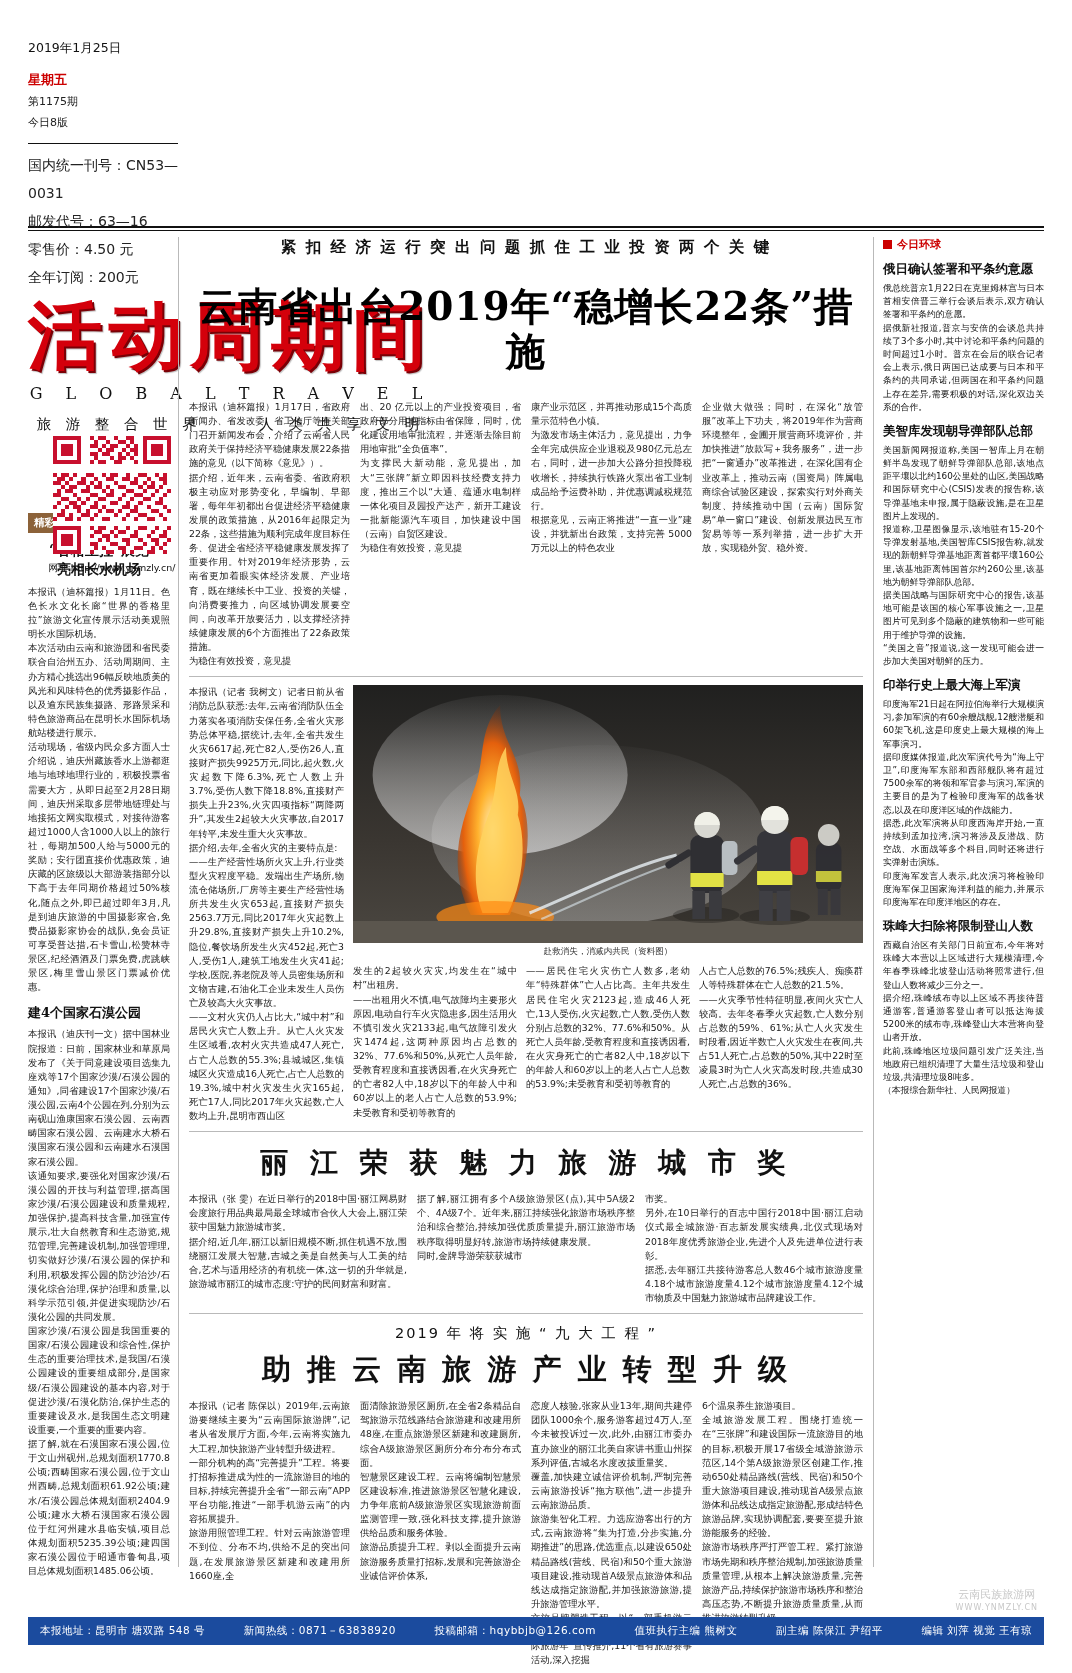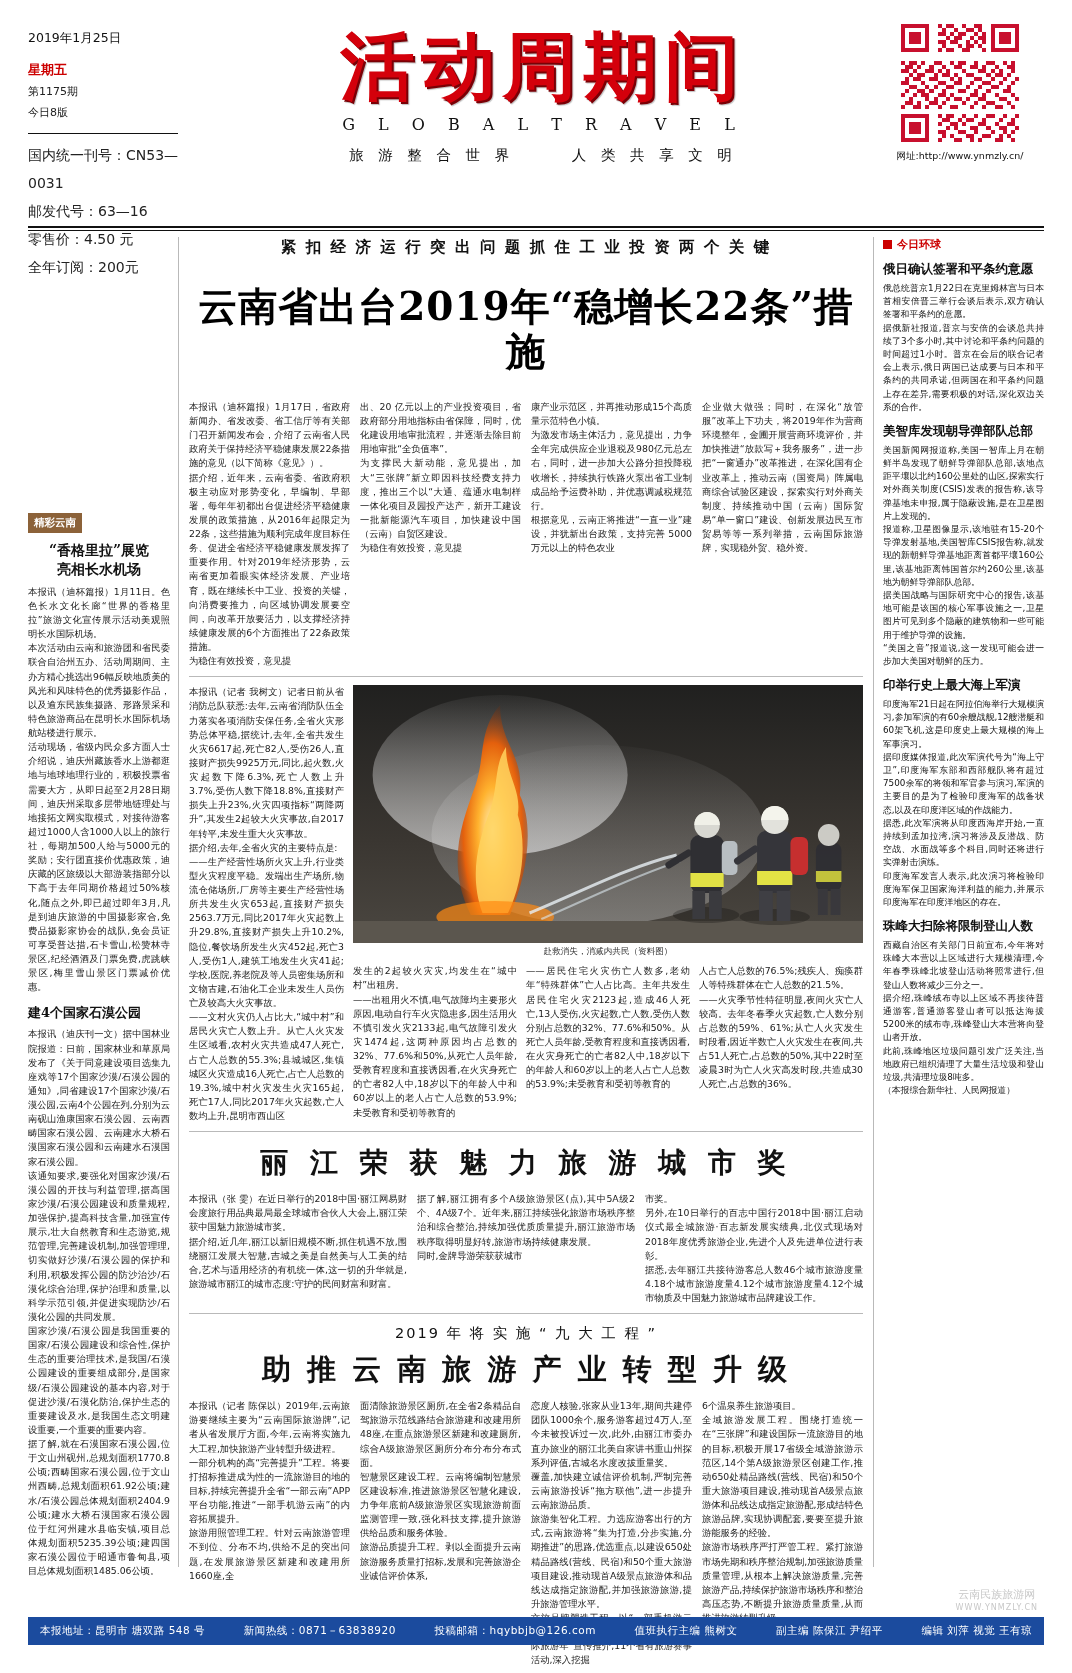--- a/index.html
+++ b/index.html
@@ -8,21 +8,21 @@
     width:1072px; height:1673px;
     background:#ffffff;
     font-family:"DejaVu Sans", sans-serif;
     color:#111;
     position:relative;
     overflow:hidden;
   }
   .page { position:relative; width:1072px; height:1673px; padding:0 28px; }
 
   
-  .masthead { display:flex; align-items:flex-start; padding-top:22px; height:222px; }
+  .masthead { display:flex; align-items:flex-start; padding-top:32px; height:222px;flex-direction:column; }
   .mh-left { width:182px; font-size:11px; line-height:1.9; color:#222; padding-top:4px;}
   .mh-left .date { font-size:12.5px; color:#111; }
   .mh-left .weekday { color:#c00; font-size:13px; font-weight:bold; margin-top:8px;}
   .mh-left .issue { font-size:11px; color:#222; }
   .mh-left .rule { border-top:1px solid #111; margin:9px 0 7px 0; width:150px;}
   .mh-left .meta { font-size:14px; line-height:2.0; }
 
   .mh-center { flex:1; text-align:center; padding-top:6px;}
   .mh-title {
     font-family:"DejaVu Serif", serif;
@@ -371,21 +371,21 @@
       <div class="three">
         <div class="body-text" style="white-space:pre-line; text-indent:0;">本报讯（迪杯篇报）1月17日，省政府新闻办、省发改委、省工信厅等有关部门召开新闻发布会，介绍了云南省人民政府关于保持经济平稳健康发展22条措施的意见（以下简称《意见》）。
 据介绍，近年来，云南省委、省政府积极主动应对形势变化，早编制、早部署，每年年初都出台促进经济平稳健康发展的政策措施，从2016年起限定为22条，这些措施为顺利完成年度目标任务、促进全省经济平稳健康发展发挥了重要作用。针对2019年经济形势，云南省更加着眼实体经济发展、产业培育，既在继续长中工业、投资的关键，向消费要推力，向区域协调发展要空间，向改革开放要活力，以支撑经济持续健康发展的6个方面推出了22条政策措施。
 为稳住有效投资，意见提</div>
         <div class="body-text" style="white-space:pre-line; text-indent:0;">出、20 亿元以上的产业投资项目，省政府部分用地指标由省保障，同时，优化建设用地审批流程，并逐渐去除目前用地审批“全负值率”。
 为支撑民大新动能，意见提出，加大“三张牌”新立即因科技经费支持力度，推出三个以“大通、蕴通水电制样一体化项目及园投产达产，新开工建设一批新能源汽车项目，加快建设中国（云南）自贸区建设。
 为稳住有效投资，意见提</div>
         <div class="body-text" style="white-space:pre-line; text-indent:0;">康产业示范区，并再推动形成15个高质量示范特色小镇。
 为激发市场主体活力，意见提出，力争全年完成供应企业退税及980亿元总左右，同时，进一步加大公路分担投降税收增长，持续执行铁路火泵出省工业制成品给予运费补助，并优惠调减税规范行。
 根据意见，云南正将推进“一直一业”建设，并犹新出台政策，支持完善 5000 万元以上的特色农业</div>
-        <div class="body-text" style="white-space:pre-line; text-indent:0;">企业做大做强；同时，在深化“放管服”改革上下功夫，将2019年作为营商环境整年，金圃开展营商环境评价，并加快推进“放款写＋我务服务”，进一步把“一窗通办”改革推进，在深化国有企业改革上，推动云南（国资局）阵属电商综合试验区建设，探索实行对外商关制度、持续推动中国（云南）国际贸易“单一窗口”建设、创新发展边民互市贸易等等一系列举措，云南国际旅游牌，实现稳外贸、稳外资。</div>
+        <div class="body-text" style="white-space:pre-line; text-indent:0;">企业做大做强；同时，在深化“放管服”改革上下功夫，将2019年作为营商环境整年，金圃开展营商环境评价，并加快推进“放款写＋我务服务”，进一步把“一窗通办”改革推进，在深化国有企业改革上，推动云南（国资局）阵属电商综合试验区建设，探索实行对外商关制度、持续推动中国（云南）国际贸易“单一窗口”建设、创新发展边民互市贸易等等一系列举措，进一步扩大开放，实现稳外贸、稳外资。</div>
       </div>
 
       <div class="hr-thin"></div>
 
 
       <div style="display:flex; gap:9px;">
         <div style="width: 155px; white-space: pre-line;" class="body-text">本报讯（记者 我树文）记者日前从省消防总队获悉:去年,云南省消防队伍全力落实各项消防安保任务,全省火灾形势总体平稳,据统计,去年,全省共发生火灾6617起,死亡82人,受伤26人,直接财产损失9925万元,同比,起火数,火灾起数下降6.3%,死亡人数上升3.7%,受伤人数下降18.8%,直接财产损失上升23%,火灾四项指标“两降两升”,其发生2起较大火灾事故,自2017年转平,未发生重大火灾事故。
 据介绍,去年,全省火灾的主要特点是:
 ——生产经营性场所火灾上升,行业类型火灾程度平稳。发端出生产场所,物流仓储场所,厂房等主要生产经营性场所共发生火灾653起,直接财产损失2563.7万元,同比2017年火灾起数上升29.8%,直接财产损失上升10.2%,隐位,餐饮场所发生火灾452起,死亡3人,受伤1人,建筑工地发生火灾41起;学校,医院,养老院及等人员密集场所和文物古建,石油化工企业未发生人员伤亡及较高大火灾事故。
 ——文村火灾仍人占比大,“城中村”和居民火灾亡人数上升。从亡人火灾发生区域看,农村火灾共造成47人死亡,占亡人总数的55.3%;县城城区,集镇城区火灾造成16人死亡,占亡人总数的19.3%,城中村火灾发生火灾165起,死亡17人,同比2017年火灾起数,亡人数均上升,昆明市西山区</div>
@@ -506,21 +506,21 @@
     <div class="right-col">
       <div class="redtag">
         <span class="sq"></span>
         <span>今日环球</span>
       </div>
       <div class="rc-title">俄日确认签署和平条约意愿</div>
       <div class="rc-body" style="white-space:pre-line;">俄总统普京1月22日在克里姆林宫与日本首相安倍晋三举行会谈后表示,双方确认签署和平条约的意愿。
 据俄新社报道,普京与安倍的会谈总共持续了3个多小时,其中讨论和平条约问题的时间超过1小时。普京在会后的联合记者会上表示,俄日两国已达成要与日本和平条约的共同承诺,但两国在和平条约问题上存在差异,需要积极的对话,深化双边关系的合作。</div>
 
       <div class="rc-title">美智库发现朝导弹部队总部</div>
-      <div class="rc-body" style="white-space:pre-line;">美国新闻网报道称,美国一智库上月在朝鲜半岛发现了朝鲜导弹部队总部,该地点距平壤以北约160公里处的山区,探索实行对外商关制度(CSIS)发表的报告称,该导弹基地未申报,属于隐蔽设施,是在卫星图片上发现的。
+      <div class="rc-body" style="white-space:pre-line;">美国新闻网报道称,美国一智库上月在朝鲜半岛发现了朝鲜导弹部队总部,该地点距平壤以北约160公里处的山区,美国战略和国际研究中心(CSIS)发表的报告称,该导弹基地未申报,属于隐蔽设施,是在卫星图片上发现的。
 报道称,卫星图像显示,该地驻有15-20个导弹发射基地,美国智库CSIS报告称,就发现的新朝鲜导弹基地距离首都平壤160公里,该基地距离韩国首尔约260公里,该基地为朝鲜导弹部队总部。
 据美国战略与国际研究中心的报告,该基地可能是该国的核心军事设施之一,卫星图片可见到多个隐蔽的建筑物和一些可能用于维护导弹的设施。
 “美国之音”报道说,这一发现可能会进一步加大美国对朝鲜的压力。</div>
 
       <div class="rc-title">印举行史上最大海上军演</div>
       <div class="rc-body" style="white-space:pre-line;">印度海军21日起在阿拉伯海举行大规模演习,参加军演的有60余艘战舰,12艘潜艇和60架飞机,这是印度史上最大规模的海上军事演习。
 据印度媒体报道,此次军演代号为“海上守卫”,印度海军东部和西部舰队将有超过7500余军的将领和军官参与演习,军演的主要目的是为了检验印度海军的战备状态,以及在印度洋区域的作战能力。
 据悉,此次军演将从印度西海岸开始,一直持续到孟加拉湾,演习将涉及反潜战、防空战、水面战等多个科目,同时还将进行实弹射击演练。
 印度海军发言人表示,此次演习将检验印度海军保卫国家海洋利益的能力,并展示印度海军在印度洋地区的存在。</div>
 

